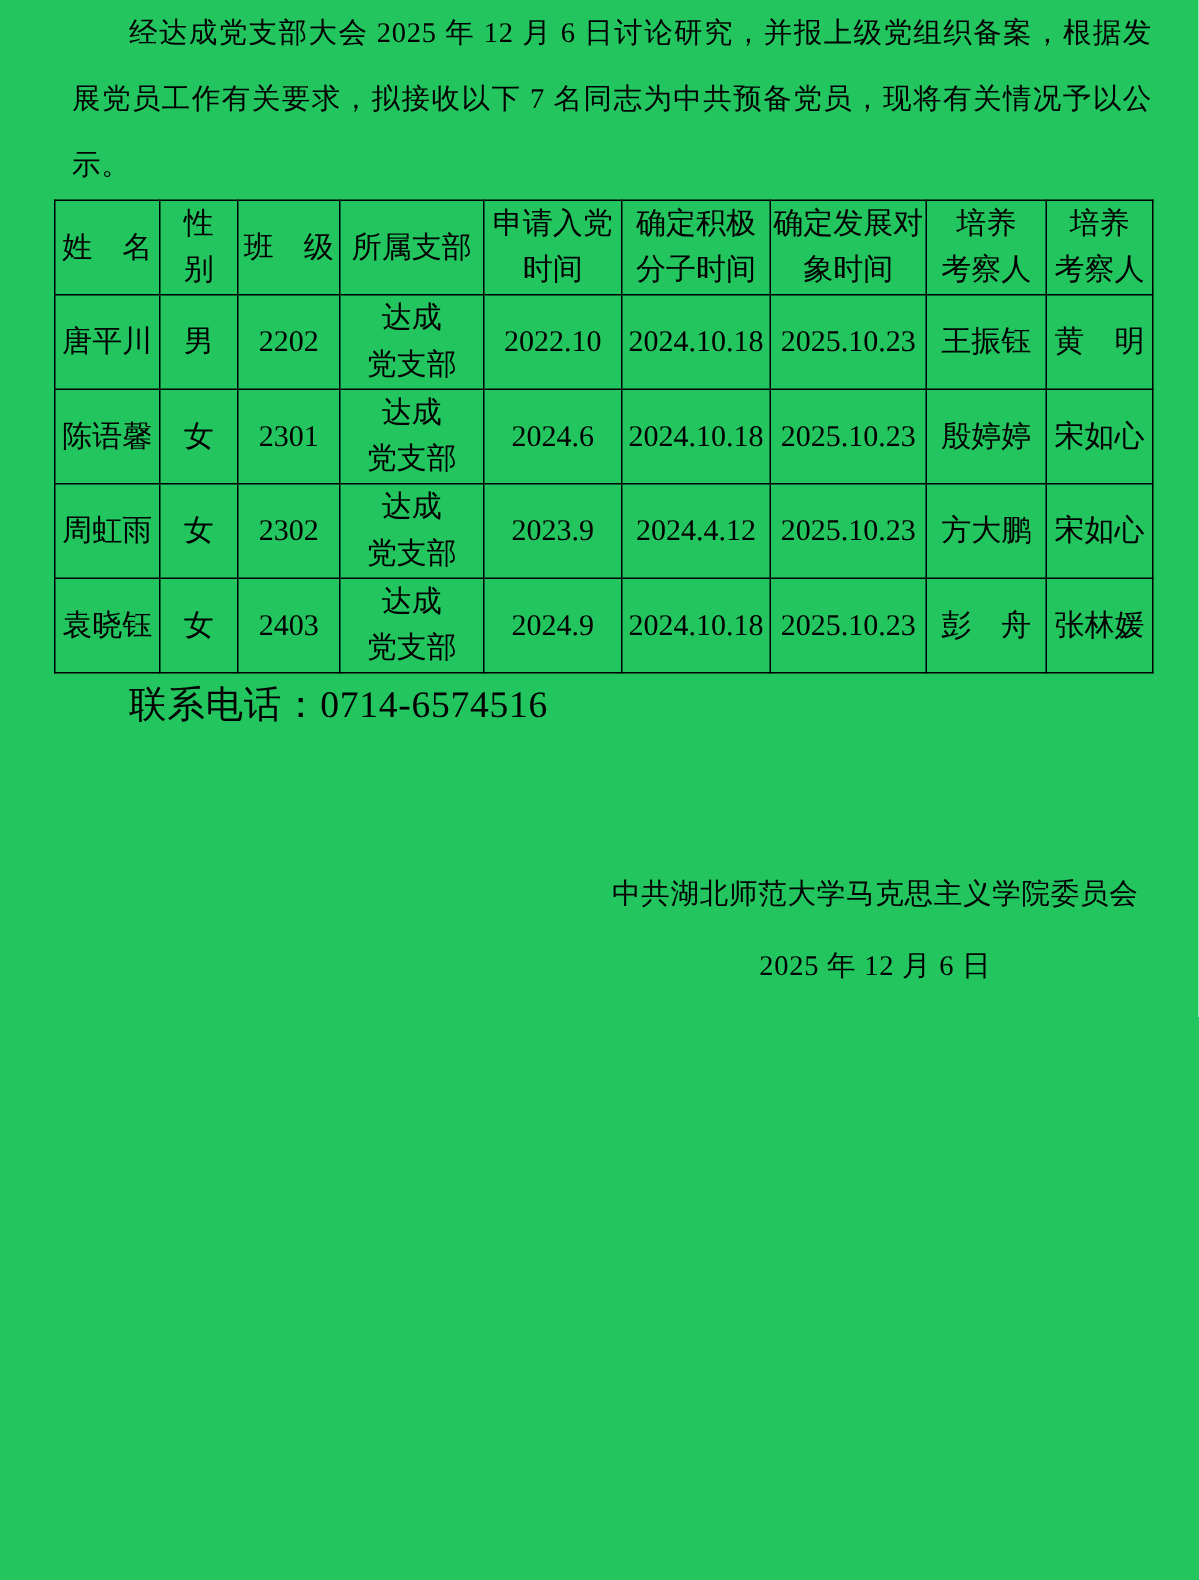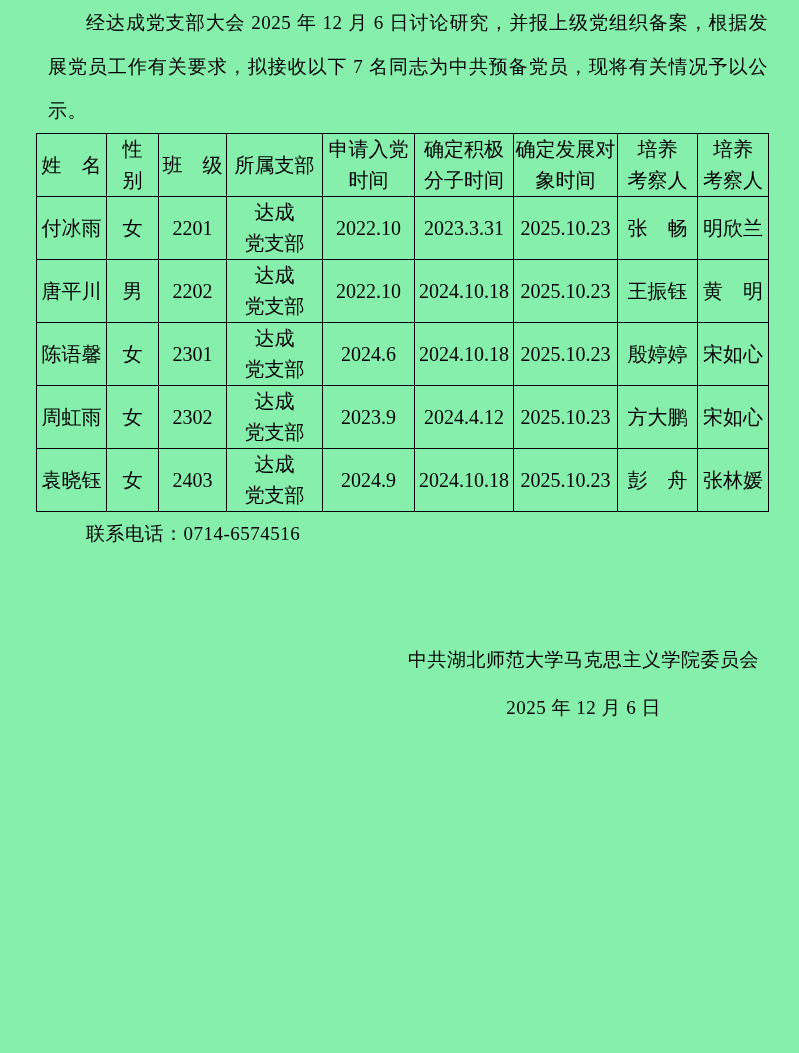--- a/index.html
+++ b/index.html
@@ -4,21 +4,21 @@
 <style>
   html, body {
     margin: 0;
     padding: 0;
     background: #ffffff;
   }
   .page {
     position: relative;
     width: 799px;
     height: 1053px;
-    background: #86efac;
+    background: #22c55e;
     color: #000000;
     font-family: "Liberation Serif", "DejaVu Serif", serif;
     overflow: hidden;
     box-sizing: border-box;
     padding-top: 1px;
   }
   .para {
     margin: 0 31px 0 48px;
     font-size: 19px;
     line-height: 44px;
@@ -54,21 +54,21 @@
   col.c5 { width: 92px; }
   col.c6 { width: 99px; }
   col.c7 { width: 104px; }
   col.c8 { width: 80px; }
   col.c9 { width: 71px; }
   .notice {
     margin-top: 30px;
   }
   .contact-line {
     margin: 0 31px 0 86px;
-    font-size: 19px;
+    font-size: 25px;
     line-height: 44px;
     letter-spacing: 0.5px;
   }
   .signature-wrap {
     margin-top: 80px;
     text-align: right;
     padding-right: 40px;
   }
   .signature-inner {
     display: inline-block;
@@ -109,32 +109,20 @@
 分子时间</th>
           <th>确定发展对
 象时间</th>
           <th>培养
 考察人</th>
           <th>培养
 考察人</th>
         </tr>
     </thead>
     <tbody>
-        <tr>
-          <td>付冰雨</td>
-          <td>女</td>
-          <td>2201</td>
-          <td>达成
-党支部</td>
-          <td>2022.10</td>
-          <td>2023.3.31</td>
-          <td>2025.10.23</td>
-          <td>张　畅</td>
-          <td>明欣兰</td>
-        </tr>
         <tr>
           <td>唐平川</td>
           <td>男</td>
           <td>2202</td>
           <td>达成
 党支部</td>
           <td>2022.10</td>
           <td>2024.10.18</td>
           <td>2025.10.23</td>
           <td>王振钰</td>

